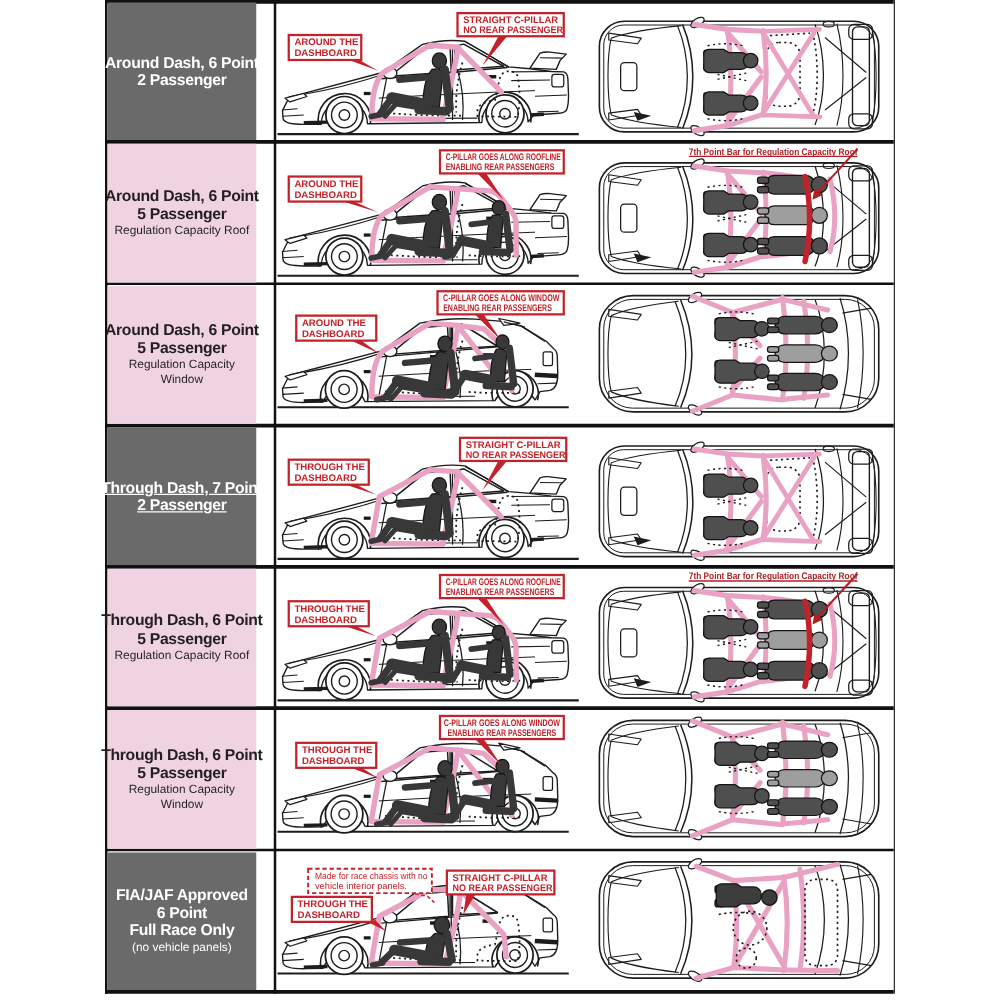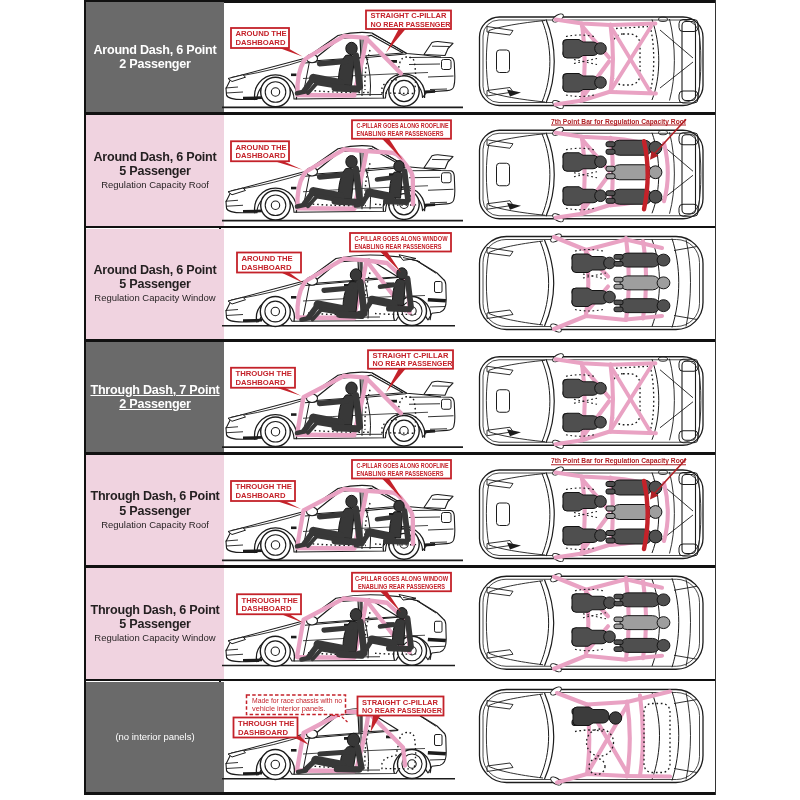--- a/index.html
+++ b/index.html
@@ -1,18 +1,18 @@
 <!DOCTYPE html>
 <html><head>
 <meta charset="utf-8">
 <style>
 html,body{margin:0;padding:0;background:#fff;}
 #page{position:relative;width:800px;height:800px;background:#fff;overflow:hidden;
   font-family:"Liberation Sans",sans-serif;}
-.cell{position:absolute;left:86px;width:138px;display:flex;flex-direction:column;
+.cell{position:absolute;left:86px;width:119px;display:flex;flex-direction:column;
   justify-content:center;align-items:center;text-align:center;}
 .cell .m{font-weight:bold;font-size:12.6px;line-height:14.3px;letter-spacing:-0.25px;white-space:nowrap;}
 .cell .s{font-size:9.5px;line-height:12px;margin-top:1px;text-align:center;}
 .gray{background:#6a6a6a;color:#fff;}
 .pink{background:#f0d3e0;color:#231f20;}
 svg{position:absolute;left:0;top:0;font-family:"Liberation Sans",sans-serif;}
 </style>
 </head>
 <body>
 <div id="page">
@@ -46,21 +46,22 @@
   </div>
   <div class="cell pink" style="top:455px;height:110.4px;">
     <div class="m">Through Dash, 6 Point<br>5 Passenger</div>
     <div class="s">Regulation Capacity Roof</div>
   </div>
   <div class="cell pink" style="top:568.2px;height:110.5px;">
     <div class="m">Through Dash, 6 Point<br>5 Passenger</div>
     <div class="s">Regulation Capacity Window</div>
   </div>
   <div class="cell gray" style="top:681.5px;height:110.4px;">
-    <div class="s">(no interior panels)</div>
+    <div class="m">FIA/JAF Approved<br>6 Point<br>Full Race Only</div>
+    <div class="s">(no vehicle panels)</div>
   </div>
 
 <svg width="800" height="800" viewBox="0 0 800 800">
 <defs>
 
 <g id="sedan" stroke="#1c1c1c" stroke-width="1.1" fill="none" stroke-linejoin="round">
   <path d="M222,107.3 H463" stroke-width="1.7"></path>
 
   <path fill="#fff" d="M226,88.5 L231.5,77.5 L240,75.5 L306,58 L338,35.5 Q356,31 372,33
     L407,53.5 L424,55 L441,57.2 L451,57.5 Q454,58.5 454.3,63 L454.8,76 Q455,82 453.8,86.5

